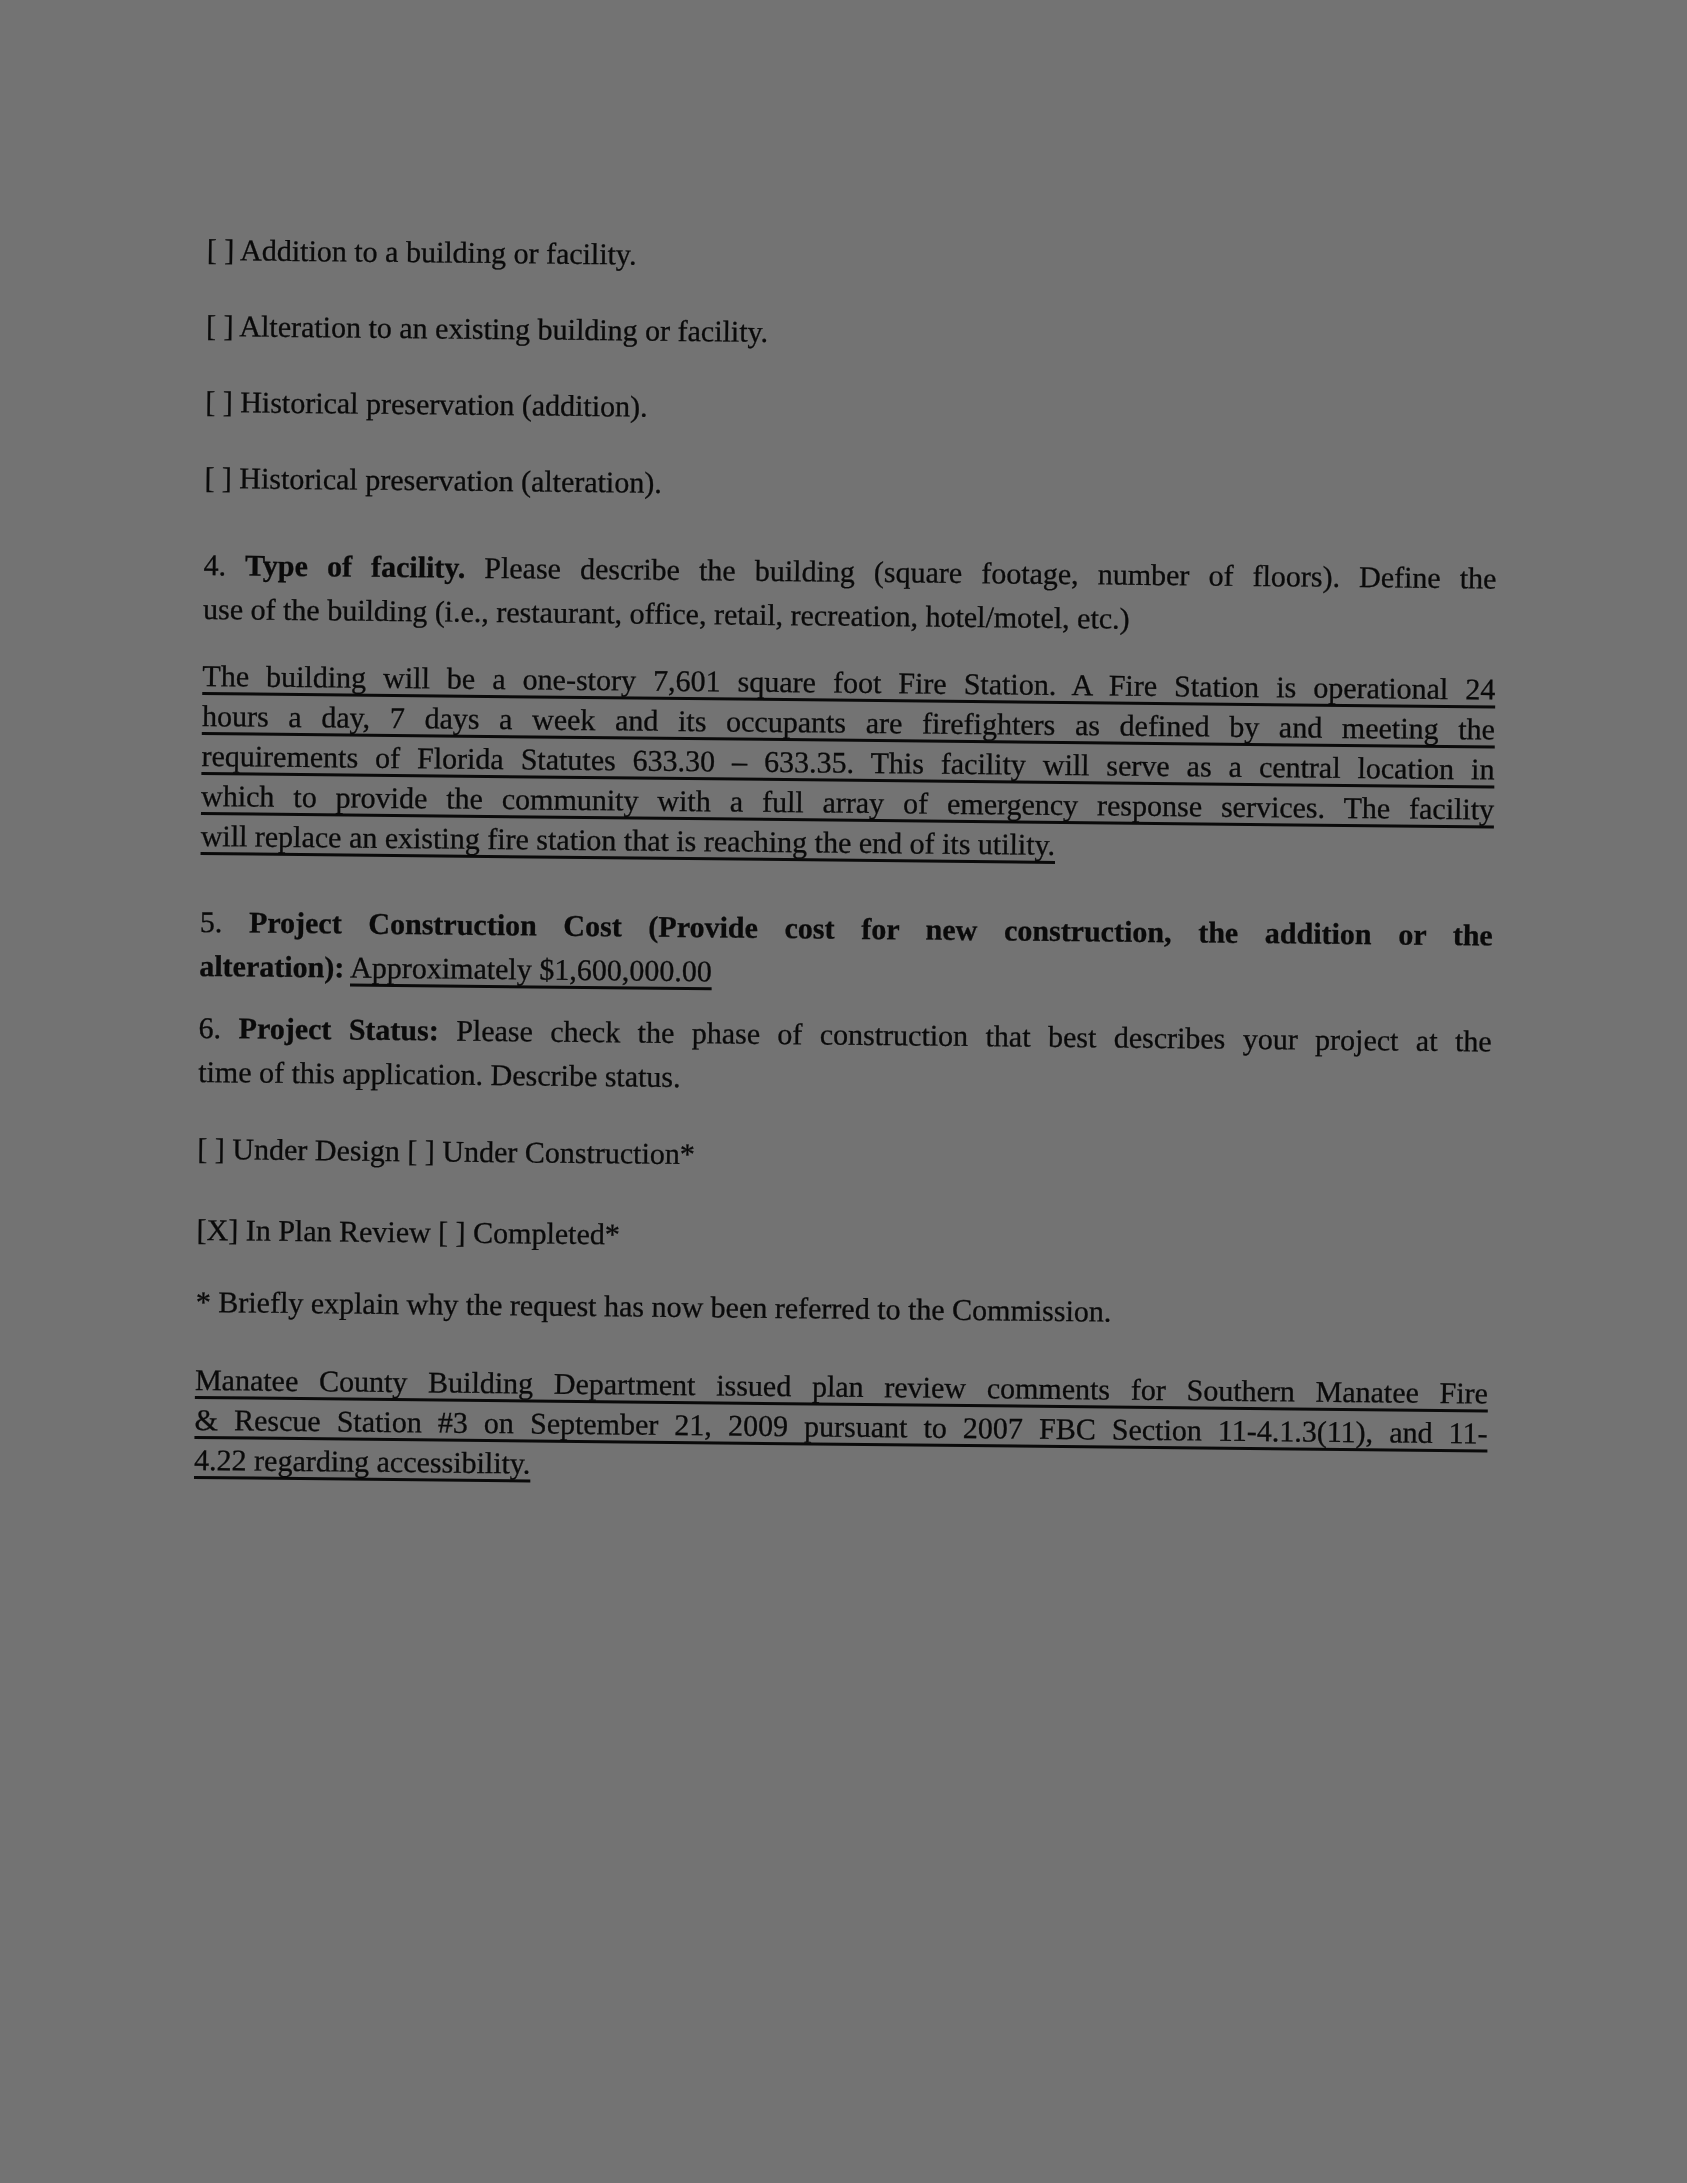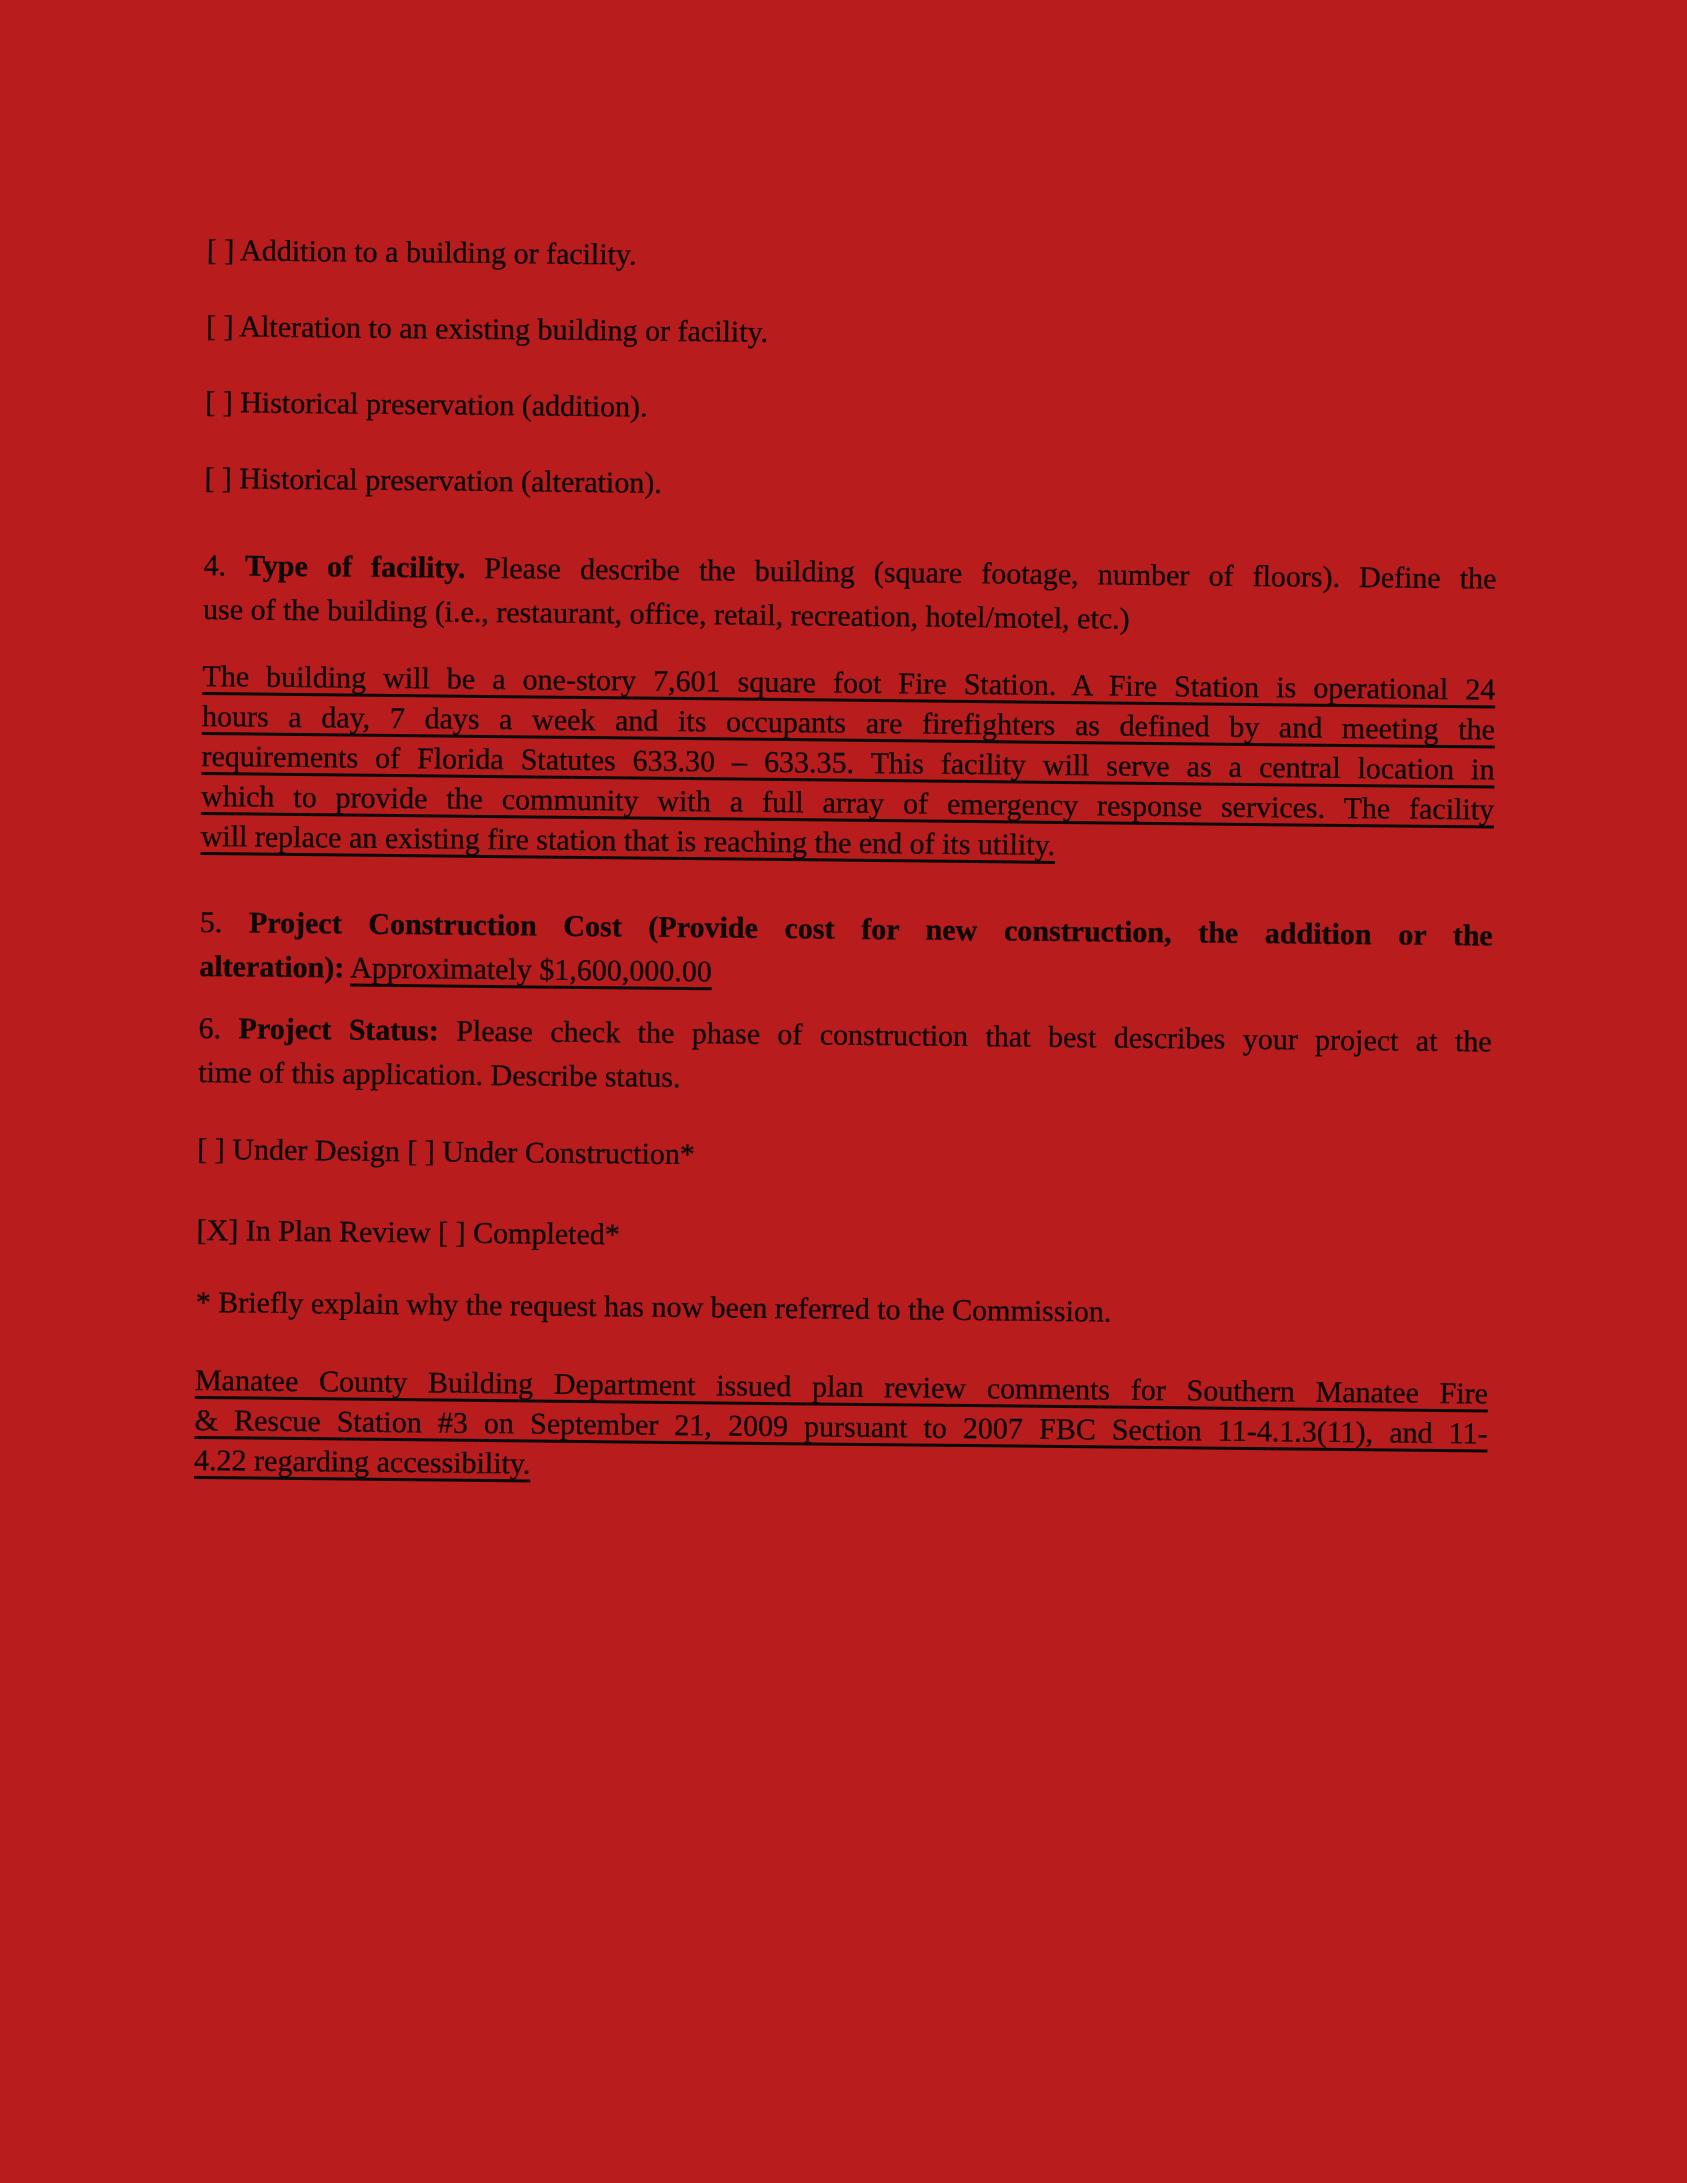--- a/index.html
+++ b/index.html
@@ -7,21 +7,21 @@
     padding: 0;
     width: 1687px;
     height: 2183px;
     background: #ffffff;
     overflow: hidden;
   }
   #page {
     position: relative;
     width: 1687px;
     height: 2183px;
-    background: #b91c1c;
+    background: #737373;
     font-family: "Liberation Serif", serif;
     color: #0a0a0a;
     text-decoration: underline;
     -webkit-text-stroke: 0.3px #0a0a0a;
   }
   
   #content {
     position: absolute;
     left: 0; top: 0;
     width: 1687px; height: 2183px;

